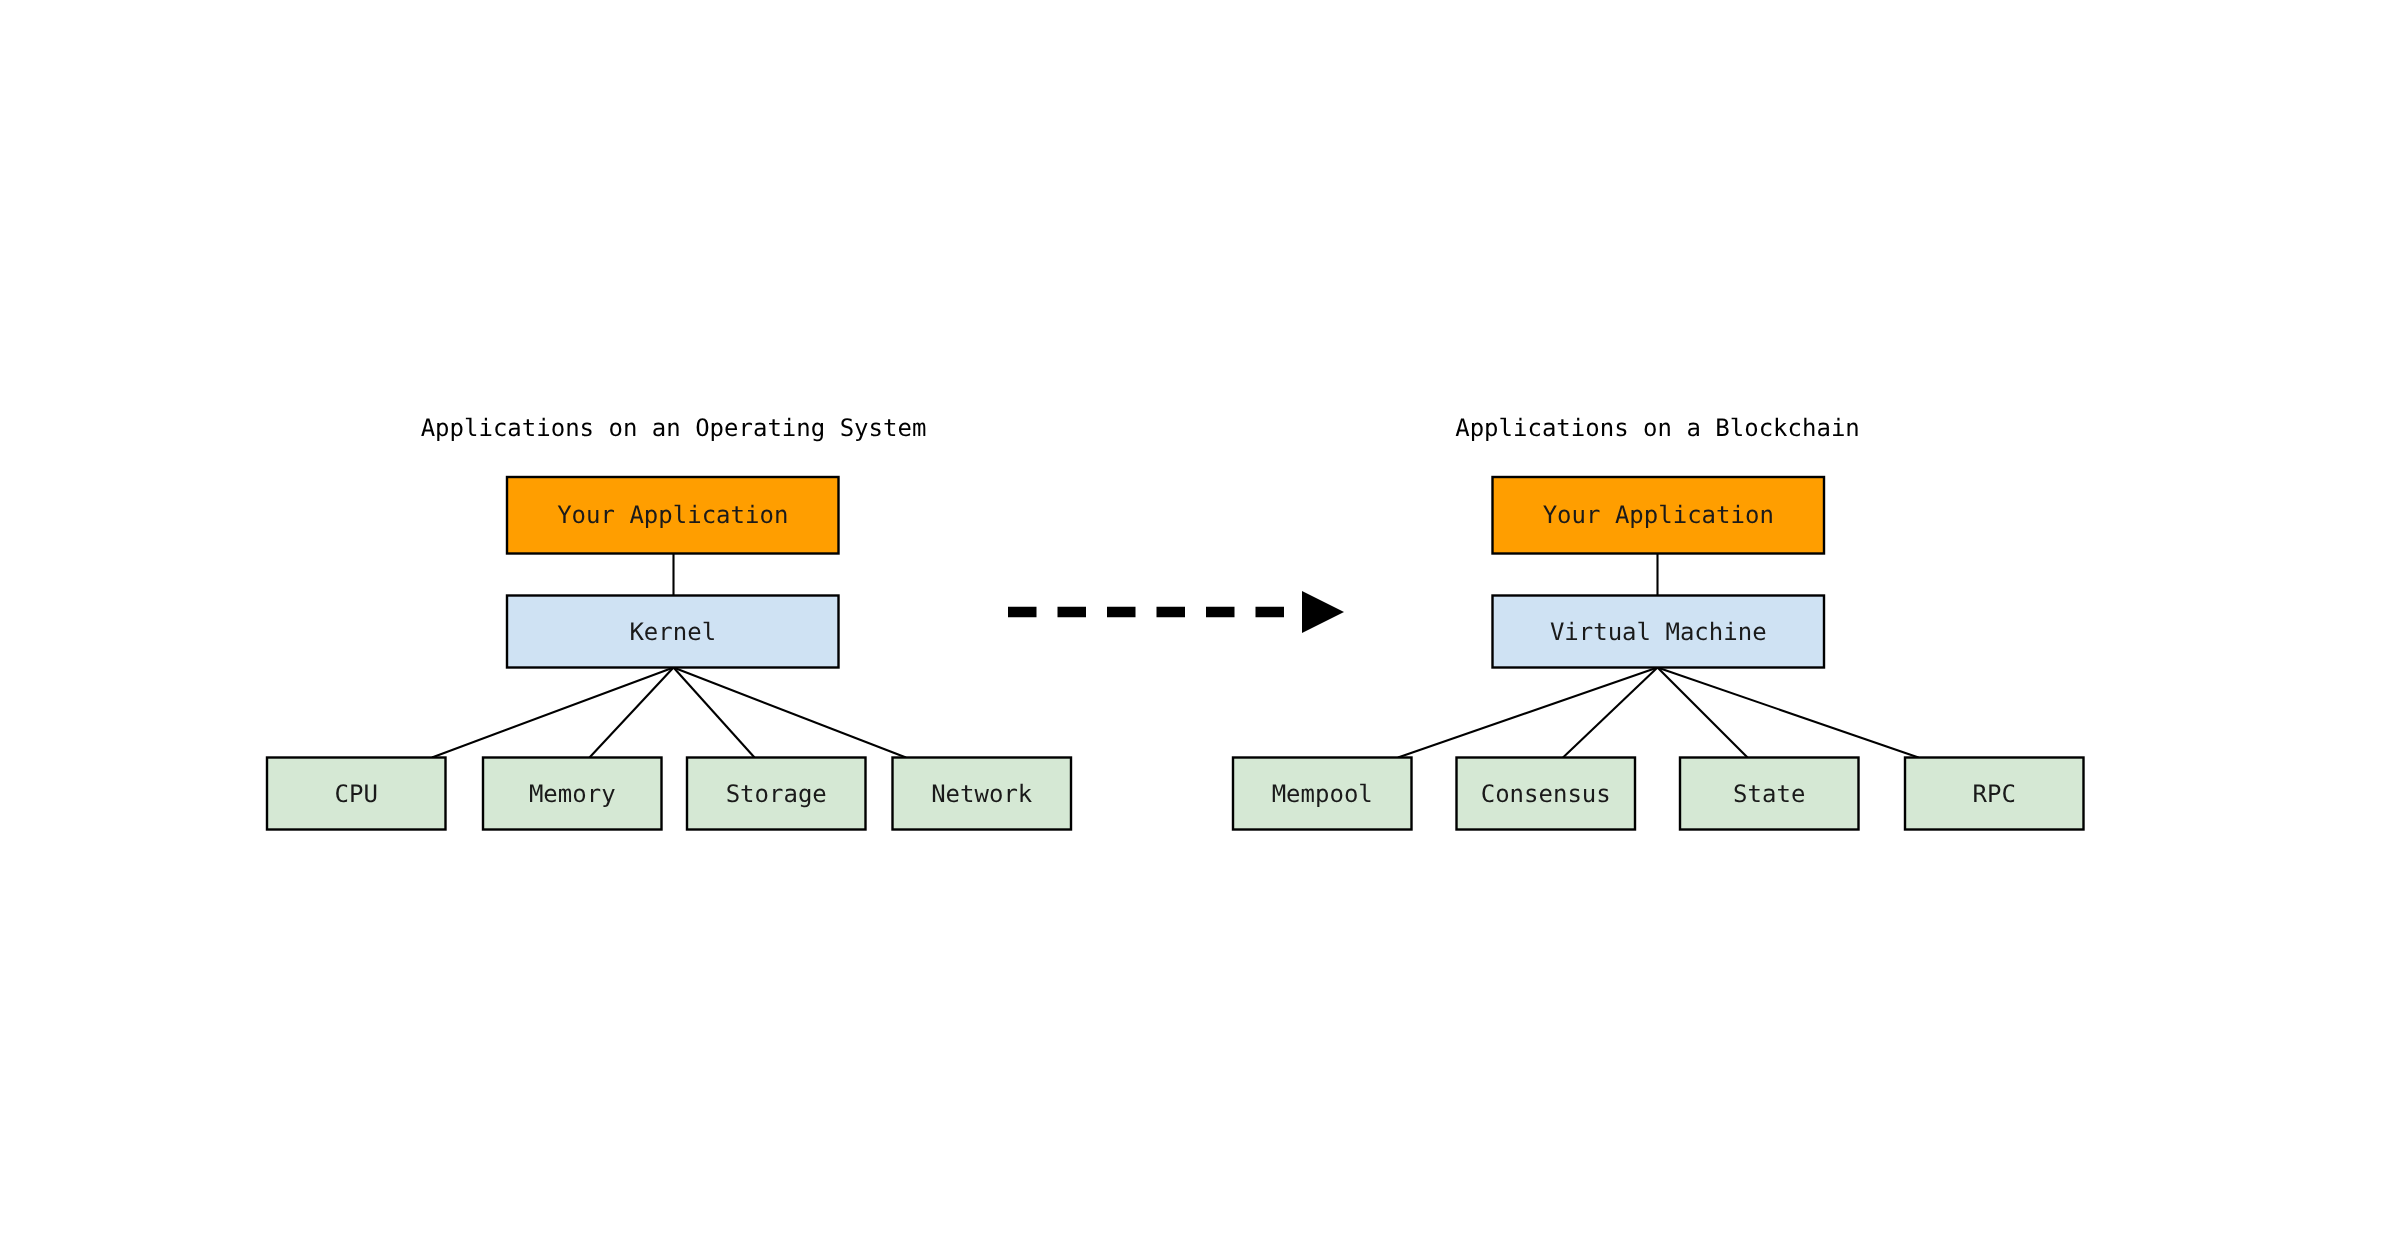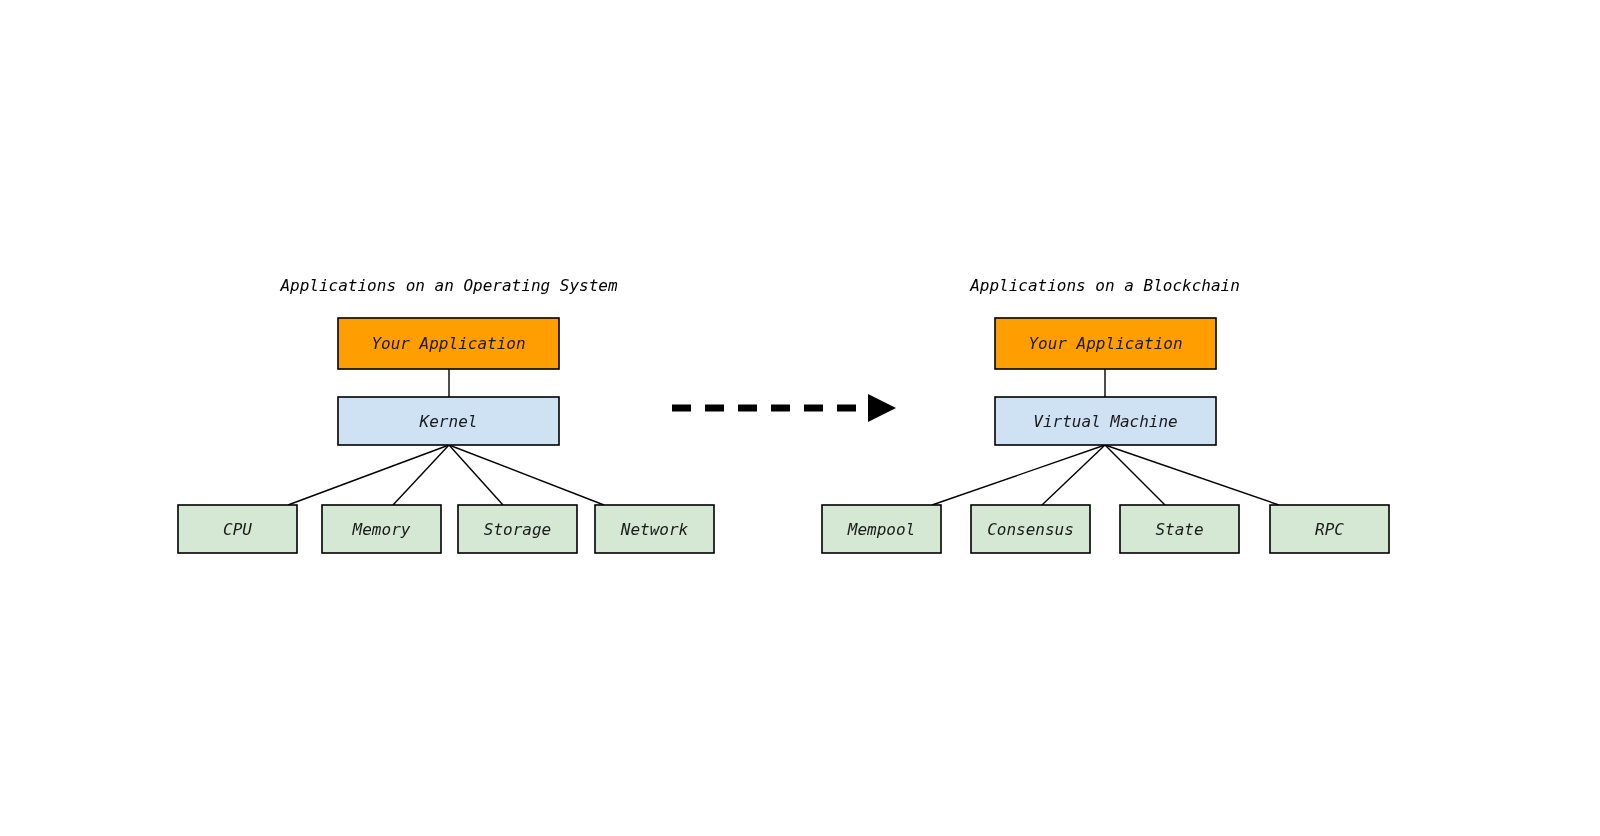--- a/index.html
+++ b/index.html
@@ -11,21 +11,20 @@
   body {
     width: 1600px;
     height: 836px;
     overflow: hidden;
     font-family: "DejaVu Sans Mono", "Liberation Mono", monospace;
   }
   #diagram-root {
     position: relative;
     width: 1296px;
     height: 836px;
-    font-style: italic;
   }
   svg#diagram-svg {
     display: block;
     width: 1600px;
     height: 836px;
   }
   .panel-title {
     font-family: "DejaVu Sans Mono", "Liberation Mono", monospace;
     font-size: 16px;
     fill: #000000;

